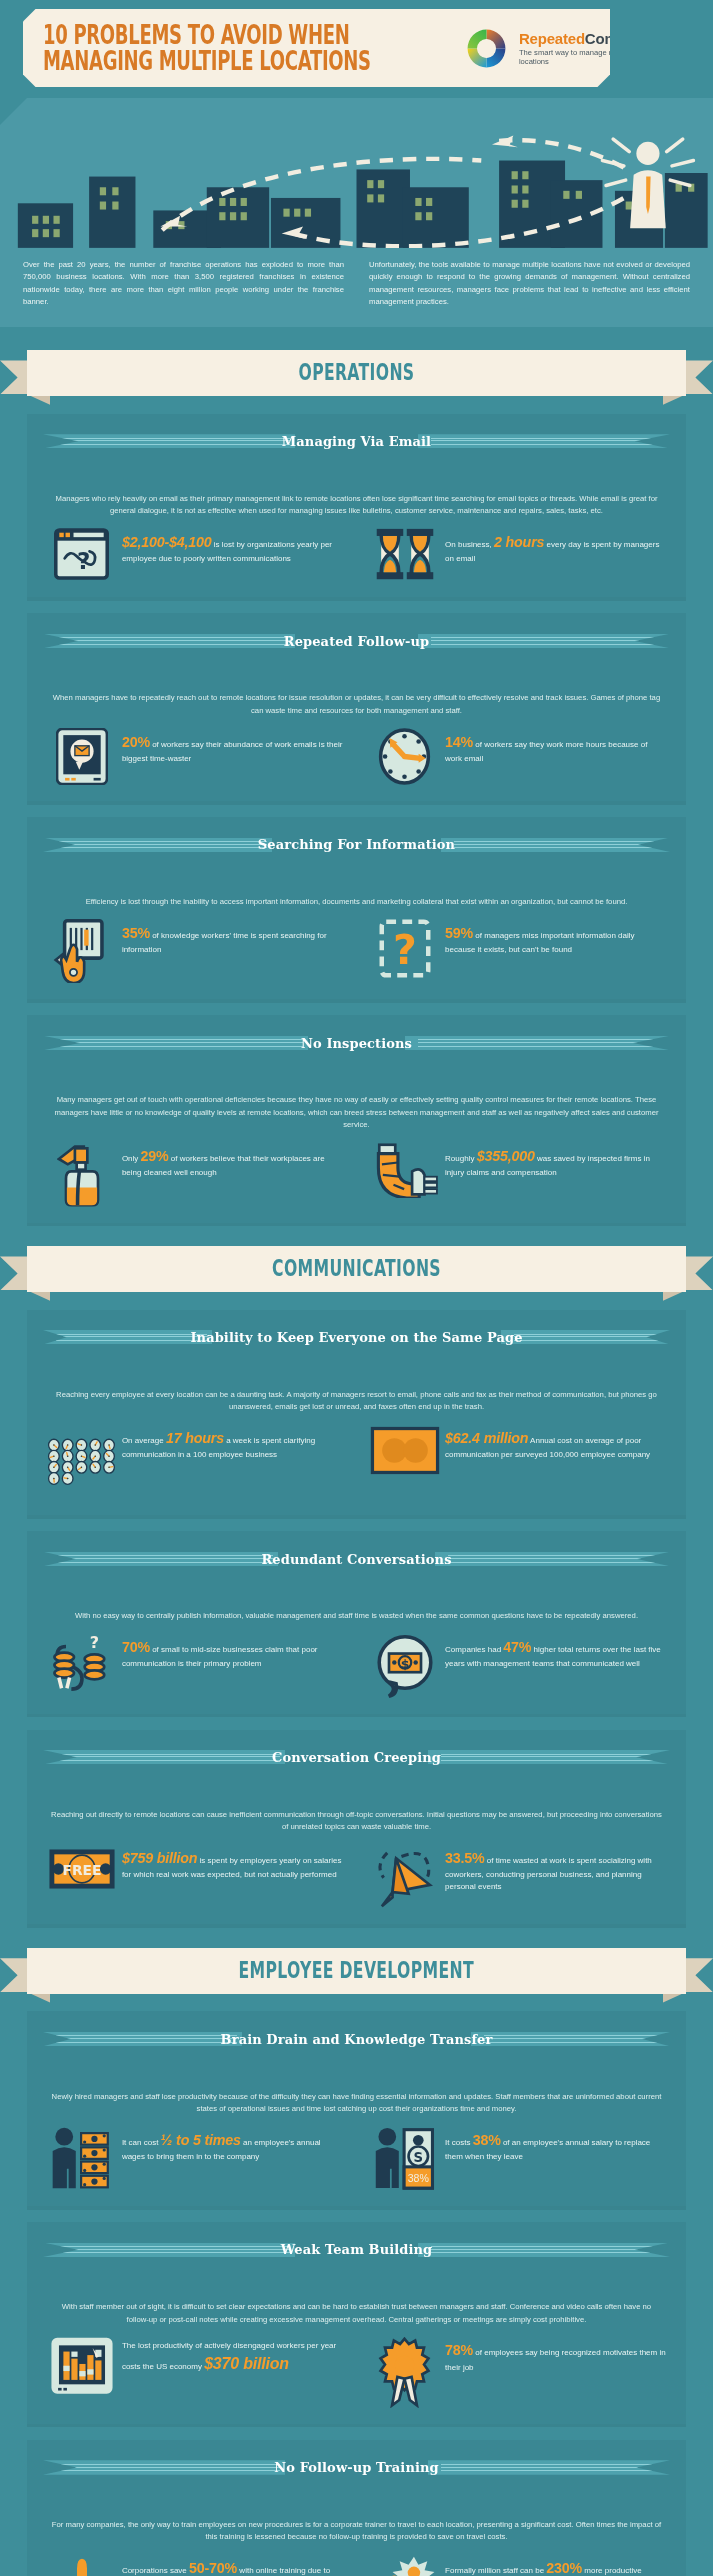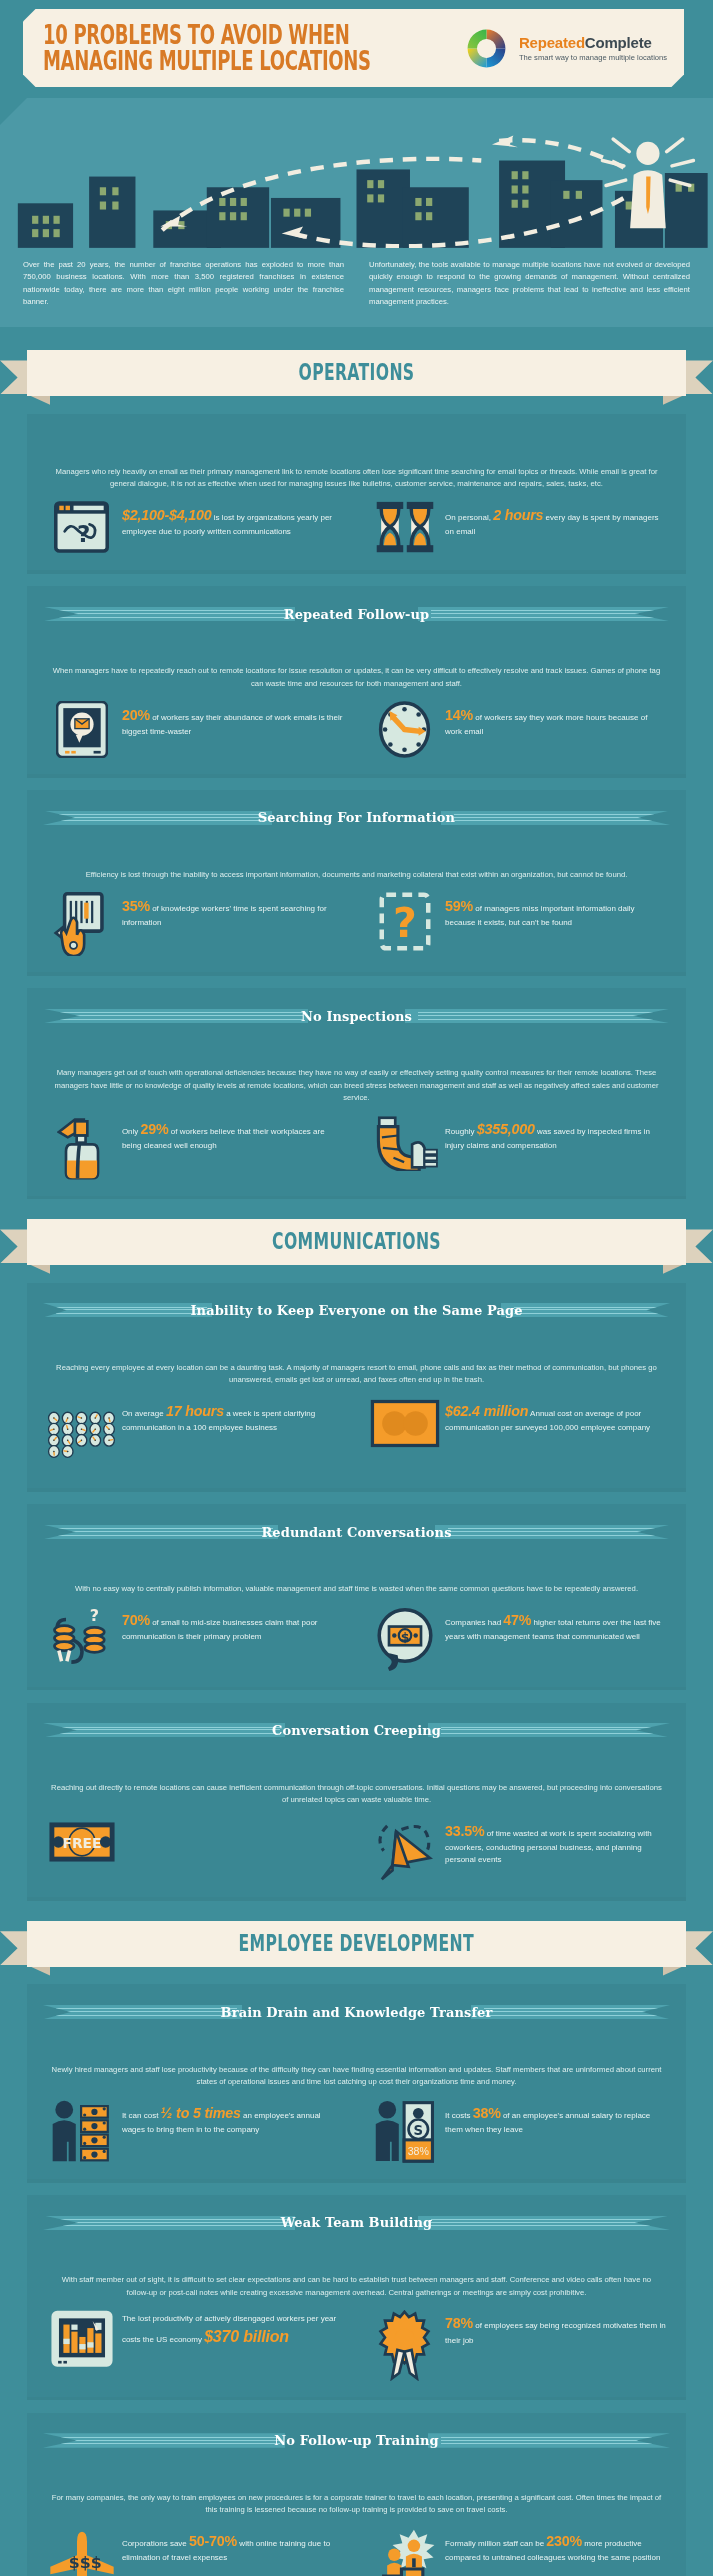--- a/index.html
+++ b/index.html
@@ -8,21 +8,21 @@
     background:#3e8e9a;
     font-family:"Liberation Sans", sans-serif;
     color:#f4efe4;
     -webkit-font-smoothing:antialiased;
   }
   .page { width:713px; position:relative; overflow:hidden; background:#3e8e9a; }
 
   
   .topbar { position:relative; height:98px; background:#3e8e9a; }
   .title-plate {
-    position:absolute; left:23px; top:9px; width:661px; height:78px;
+    position:absolute; left:23px; top:9px; width:587px; height:78px;
     background:#f7f0e3;
     clip-path: polygon(12.5px 0, 100% 0, 100% calc(100% - 12.5px), calc(100% - 12.5px) 100%, 12.5px 100%, 0 calc(100% - 12.5px), 0 12.5px);
     display:flex; align-items:center;
   }
   .title-text { padding-left:19.6px; flex:0 0 auto; }
   .title-text .l1, .title-text .l2 {
     font-family:"DejaVu Sans", sans-serif;
     color:#d87a26;
     font-weight:bold;
     font-size:22px;
@@ -262,20 +262,33 @@
       <div class="ribbon-wrap">
         <div class="ribbon-tail left"></div>
         <div class="ribbon-tail right"></div>
         <div class="ribbon-fold left"></div>
         <div class="ribbon-fold right"></div>
         <div class="ribbon-main">
           <span class="rtext">OPERATIONS</span>
         </div>
       </div>
       <div class="card">
+        <div class="card-head">
+          <div class="hbar left" style="width:252px">
+            <i class="ln a"></i>
+            <i class="ln b"></i>
+            <i class="ln c"></i>
+          </div>
+          <div class="hbar right" style="width:252px">
+            <i class="ln a"></i>
+            <i class="ln b"></i>
+            <i class="ln c"></i>
+          </div>
+          <div class="card-title">Managing Via Email</div>
+        </div>
         <div class="card-desc">Managers who rely heavily on email as their primary management link to remote locations often lose significant time searching for email topics or threads. While email is great for general dialogue, it is not as effective when used for managing issues like bulletins, customer service, maintenance and repairs, sales, tasks, etc.</div>
         <div class="stats">
           <div class="stat">
             <span class="ico">
               <svg width="55" height="52" viewBox="0 0 62 58">
                 <rect x="2" y="2" width="58" height="54" rx="4" fill="#d6e8e0" stroke="#1f3b50" stroke-width="4"></rect>
                 <rect x="2" y="2" width="58" height="12" fill="#1f3b50"></rect>
                 <rect x="6" y="5" width="5" height="5" fill="#f59c2a"></rect>
                 <rect x="13" y="5" width="5" height="5" fill="#f59c2a"></rect>
                 <rect x="22" y="5" width="34" height="5" fill="#d6e8e0"></rect>
@@ -295,21 +308,21 @@
                   <rect x="40" y="3" width="26" height="4" fill="#1f3b50"></rect>
                   <rect x="40" y="52" width="26" height="4" fill="#1f3b50"></rect>
                   <path d="M43 7 q0 16 10 22 q-10 6 -10 22 M63 7 q0 16 -10 22 q10 6 10 22" fill="#f2ede0"></path>
                 </g>
                 <path d="M11 9 h16 q0 13 -8 18 q-8 -5 -8 -18z" fill="#f59c2a"></path>
                 <path d="M12 50 h14 q-1 -12 -7 -14 q-6 2 -7 14z" fill="#f59c2a"></path>
                 <path d="M45 9 h16 q0 13 -8 18 q-8 -5 -8 -18z" fill="#f59c2a"></path>
                 <path d="M46 50 h14 q-1 -12 -7 -14 q-6 2 -7 14z" fill="#f59c2a"></path>
               </svg>
             </span>
-            <div class="txt"><span>On personal, </span><span class="big">2 hours</span><span> every day is spent by managers on email</span></div>
+            <div class="txt"><span>On business, </span><span class="big">2 hours</span><span> every day is spent by managers on email</span></div>
           </div>
         </div>
       </div>
       <div class="card">
         <div class="card-head">
           <div class="hbar left" style="width:252px">
             <i class="ln a"></i>
             <i class="ln b"></i>
             <i class="ln c"></i>
           </div>
@@ -627,20 +640,21 @@
             <span class="ico">
               <svg width="77" height="50" viewBox="0 0 86 56">
                 <rect x="3" y="4" width="80" height="48" fill="#1f3b50"></rect>
                 <rect x="9" y="10" width="68" height="36" fill="#f59c2a"></rect>
                 <circle cx="14" cy="28" r="7" fill="#1f3b50"></circle>
                 <circle cx="72" cy="28" r="7" fill="#1f3b50"></circle>
                 <ellipse cx="43" cy="28" rx="16" ry="17" fill="none" stroke="#1f3b50" stroke-width="2"></ellipse>
                 <text x="43" y="35" text-anchor="middle" font-family="DejaVu Sans" font-size="17" font-weight="bold" fill="#f2ede0">FREE</text>
               </svg>
             </span>
+            <div class="txt"><span class="big">$759 billion</span><span> is spent by employers yearly on salaries for which real work was expected, but not actually performed</span></div>
           </div>
           <div class="stat indent">
             <span class="ico">
               <svg width="68" height="64" viewBox="0 0 76 72">
                 <path d="M34 14 q26 -10 30 10 q4 18 -14 22" fill="none" stroke="#1f3b50" stroke-width="3.5" stroke-dasharray="8 6"></path>
                 <path d="M18 10 q-14 14 -4 28" fill="none" stroke="#1f3b50" stroke-width="3.5" stroke-dasharray="8 6"></path>
                 <path d="M28 16 L66 46 L24 54z" fill="#f59c2a" stroke="#1f3b50" stroke-width="3"></path>
                 <path d="M28 16 L42 56 L24 54z" fill="#e8891c" stroke="#1f3b50" stroke-width="3"></path>
                 <path d="M24 54 L12 70 L24 60z" fill="#f59c2a" stroke="#1f3b50" stroke-width="3"></path>
               </svg>

